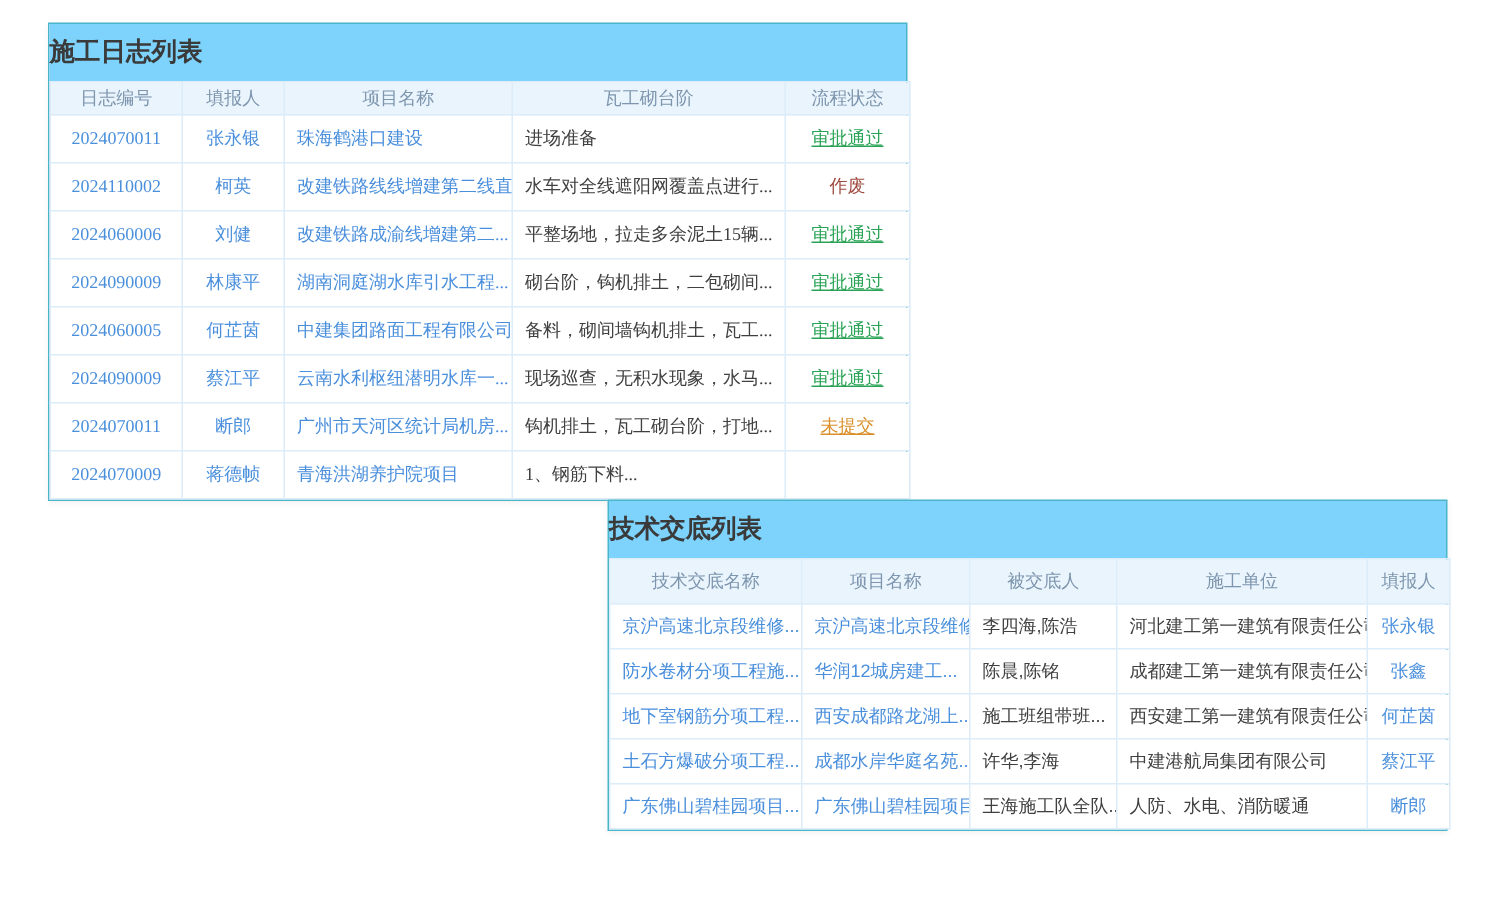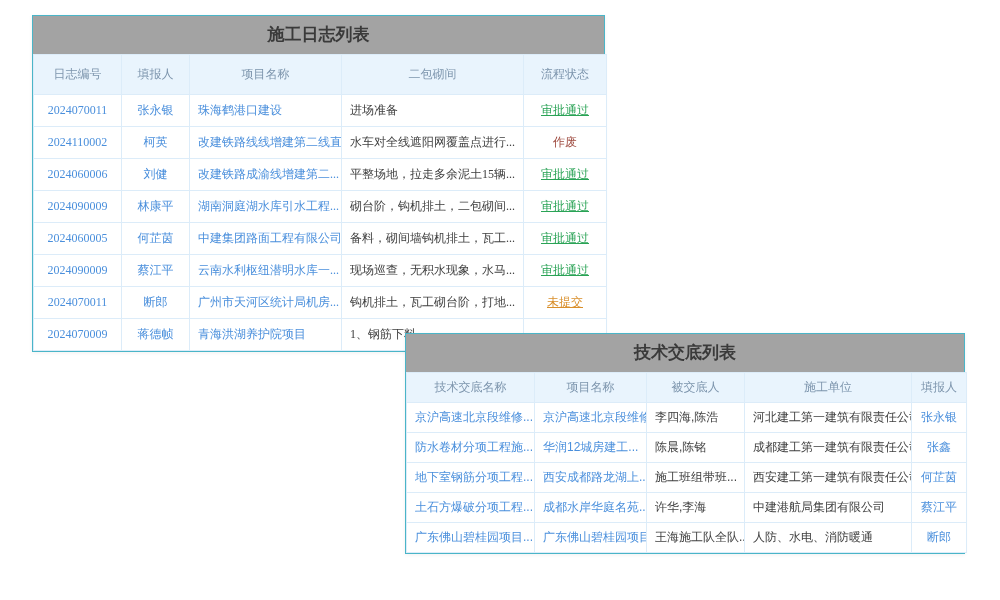--- a/index.html
+++ b/index.html
@@ -18,36 +18,36 @@
     font-family:"Liberation Sans","DejaVu Sans",sans-serif;}
   .panel{
     position:absolute;
     background:#ffffff;
     border:1px solid var(--panel-border);
     box-shadow:0 1px 4px rgba(0,0,0,0.06);
   }
   #log-panel{left:32px;top:15px;width:573px;z-index:1;}
   #disclosure-panel{left:405px;top:285px;width:560px;z-index:2;margin-top:48px;}
   .panel-title{
-    height:38px;line-height:38px;text-align:center;
-    font-size:17px;font-weight:bold;color:#3a3a3a;background:#a3a3a3;
+    height:38px;line-height:38px;
+    font-size:17px;font-weight:bold;color:#3a3a3a;background:#7dd3fc;
   }
   table{width:100%;border-collapse:collapse;table-layout:fixed;}
   th{
     background:var(--header-bg);color:var(--header-text);
     font-size:12px;font-weight:normal;text-align:center;
     border:1px solid var(--row-border);
   }
   td{
     font-size:12px;color:var(--text);
     border:1px solid var(--row-border);
     padding:0 8px;white-space:nowrap;overflow:hidden;
     background:#ffffff;
   }
-  #log-panel th{height:40px;}
+  #log-panel th{height:22px;}
   #log-panel td{height:32px;font-family:Liberation Serif, serif;}
   #disclosure-panel th{height:30px;}
   #disclosure-panel td{height:30px;}
   td.c{text-align:center;}
   td.link{color:var(--link);cursor:pointer;}
   td.status{font-weight:normal;}
   td.status.approved{color:var(--approved);text-decoration:underline;cursor:pointer;}
   td.status.unsubmitted{color:var(--unsubmitted);text-decoration:underline;cursor:pointer;}
   td.status.void{color:var(--void);}
 </style>
@@ -62,21 +62,21 @@
         <col style="width:68px">
         <col style="width:152px">
       <col style="width:182px">
         <col style="width:83px">
     </colgroup>
     <thead>
       <tr id="log-head">
           <th>日志编号</th>
           <th>填报人</th>
           <th>项目名称</th>
-          <th>二包砌间</th>
+          <th>瓦工砌台阶</th>
           <th>流程状态</th>
         </tr>
     </thead>
     <tbody id="log-body">
         <tr>
           <td class="link c">2024070011</td>
           <td class="link c">张永银</td>
           <td class="link">珠海鹤港口建设</td>
           <td class="">进场准备</td>
           <td class="status c approved">审批通过</td>

